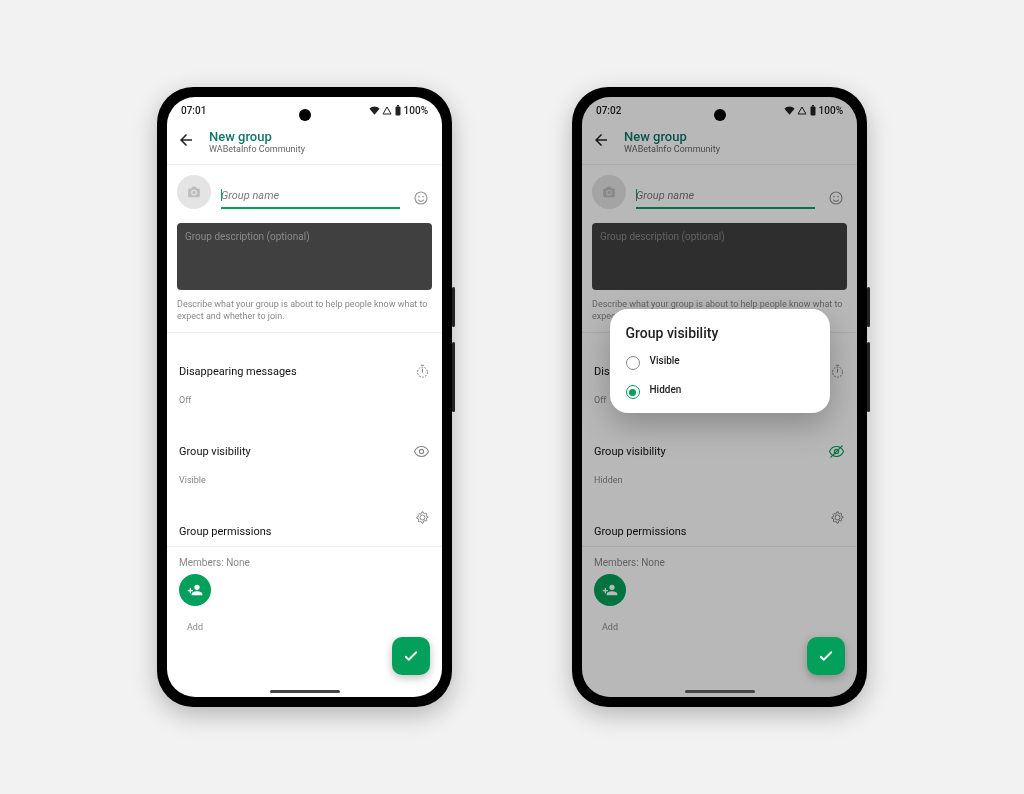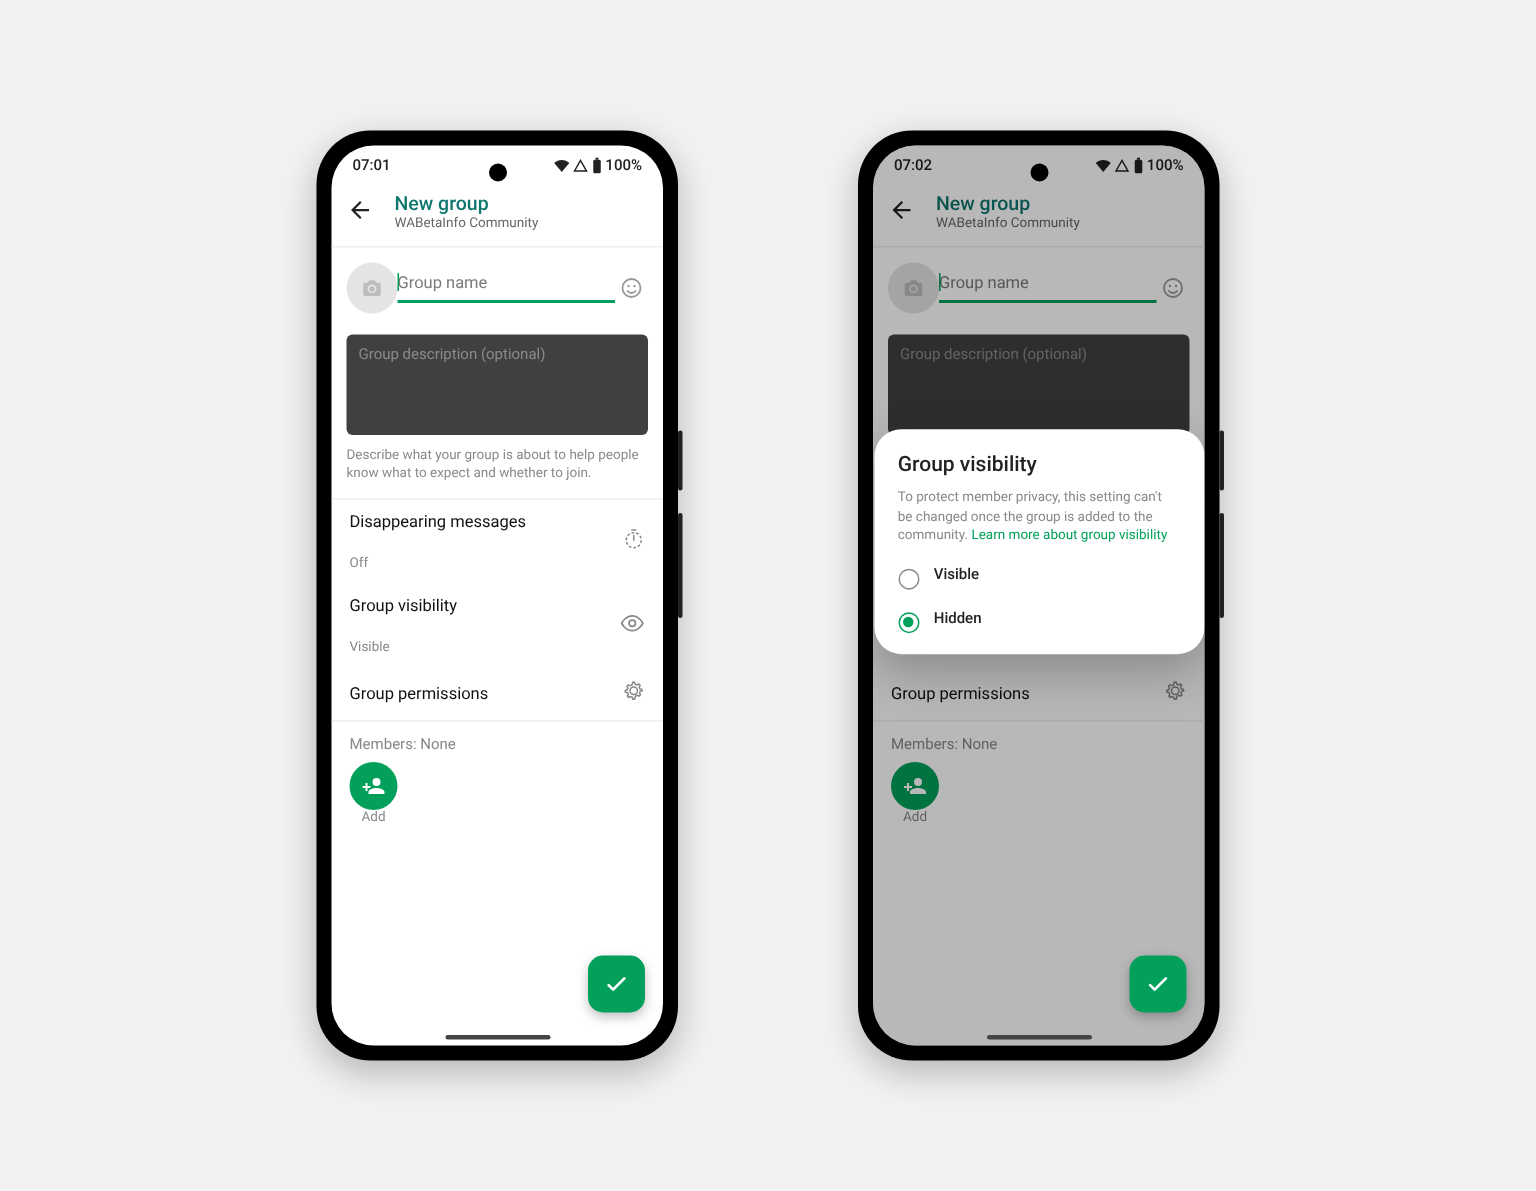--- a/index.html
+++ b/index.html
@@ -9,21 +9,21 @@
       justify-content: center;
       align-items: center;
       gap: 120px;
       width: 1024px;
       height: 794px;
       font-family: Roboto, -apple-system, "Helvetica Neue", Arial, sans-serif;
     }
 
     
     .phone {
-      width: 241px;
+      width: 295px;
       height: 620px;
       background: #000;
       border-radius: 36px;
       padding: 10px;
       position: relative;
       box-shadow: 0 8px 24px rgba(0,0,0,0.25);
     }
     .side-btn {
       position: absolute;
       right: -3px;
@@ -94,22 +94,24 @@
       gap: 14px;
     }
     .header .titles .t1 { font-size: 13px; font-weight: 500; color: #0f766e; }
     .header .titles .t2 { font-size: 9px; color: #666; }
 
     .hr { height: 1px; background: #eee; }
 
     
     .name-row {
       display: flex;
-      align-items: center;
+      align-items: flex-end;
       padding: 10px 10px 8px 10px;
+      gap: 10px;
+      font-style: italic;
     }
     .avatar {
       width: 34px; height: 34px;
       background: #e4e4e4;
       border-radius: 50%;
       display: flex; align-items: center; justify-content: center;
     }
     .name-field {
       flex: 1;
       font-size: 11px;
@@ -146,37 +148,37 @@
       line-height: 1.35;
     }
 
     
     .srow {
       display: flex;
       align-items: center;
       justify-content: space-between;
       padding: 8px 12px;
     }
-    .srow .labels .l1 { font-size: 11px; color: #111; }
+    .srow .labels .l1 { font-size: 11px; color: #111; margin-top: 24px; }
     .srow .labels .l2 { font-size: 9px; color: #888; margin-top: 17px; }
     .srow .ricon { color: #777; }
     .srow.hidden-vis .ricon { color: #02a05a; }
 
     
     .members-label {
       padding: 10px 12px 6px 12px;
       font-size: 10px;
       color: #888;
     }
     .add-wrap {
       padding: 0 0 0 12px;
       display: flex;
       flex-direction: column;
       align-items: flex-start;
-      gap: 0;
+      gap: 16px;
     }
     .add-btn {
       width: 32px; height: 32px;
       background: #02a05a;
       border-radius: 50%;
       display: flex; align-items: center; justify-content: center;
     }
     .add-lbl { font-size: 9px; color: #888; margin-left: 8px; }
 
     
@@ -469,23 +471,20 @@
     </div>
 
     <div class="fab">
       <svg width="18" height="18" viewBox="0 0 24 24">
           <path fill="none" stroke="#fff" stroke-width="2.4" stroke-linecap="round" stroke-linejoin="round" d="M5 13l4 4L19 7"></path>
         </svg>
     </div>
 
     <div class="modal">
       <div class="m-title">Group visibility</div>
-      <div class="m-desc">
-        <span>To protect member privacy, this setting can't be changed once the group is added to the community. </span><span class="link">Learn more about group visibility</span>
-      </div>
 
       <div class="m-opt">
         <div class="radio"></div>
         <div>
           <div class="ot">Visible</div>
         </div>
       </div>
 
       <div class="m-opt sel">
         <div class="radio"></div>

